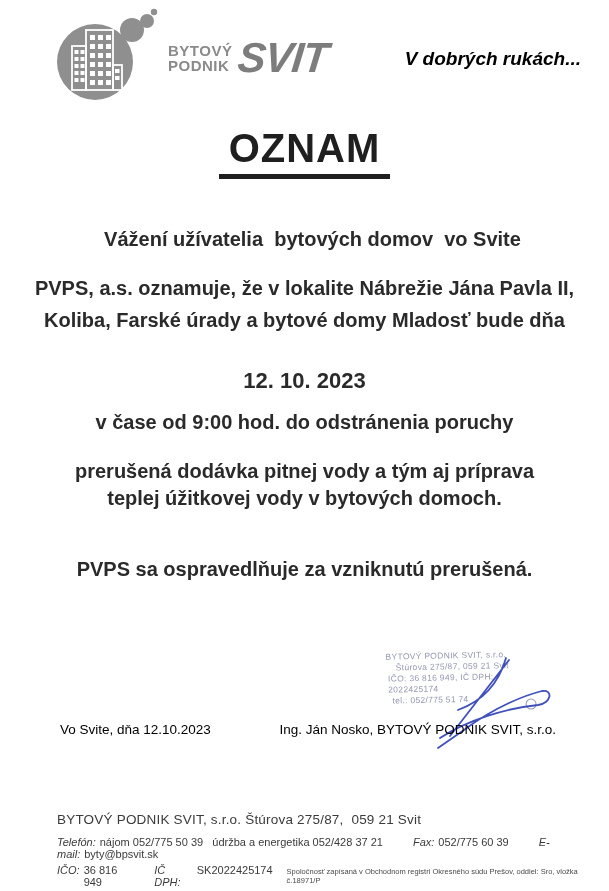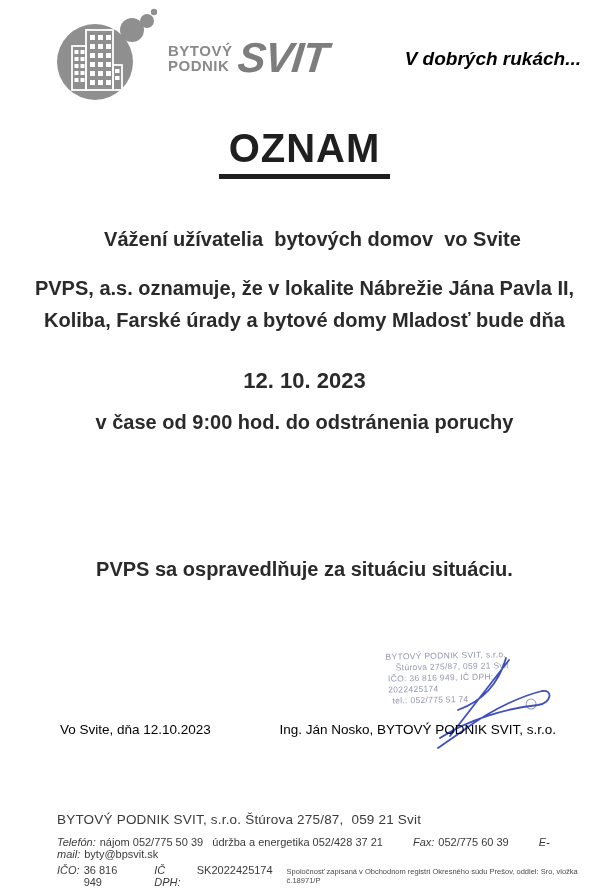--- a/index.html
+++ b/index.html
@@ -129,21 +129,24 @@
   <h1 class="title">
     <span class="title-text">OZNAM</span>
   </h1>
 
   <p class="para salutation">Vážení užívatelia  bytových domov  vo Svite</p>
   <p class="para announcement">
     <span class="inner">PVPS, a.s. oznamuje, že v lokalite Nábrežie Jána Pavla II, Koliba, Farské úrady a bytové domy Mladosť bude dňa</span>
   </p>
   <p class="para date-line">12. 10. 2023</p>
   <p class="para time-line">v čase od 9:00 hod. do odstránenia poruchy</p>
-  <p class="para apology">PVPS sa ospravedlňuje za situáciu situáciu.</p>
+  <p class="para impact">
+    <span class="inner">prerušená dodávka pitnej vody a tým aj príprava teplej úžitkovej vody v bytových domoch.</span>
+  </p>
+  <p class="para apology">PVPS sa ospravedlňuje za vzniknutú prerušená.</p>
 
   <div class="stamp">
     <div class="s1">BYTOVÝ PODNIK SVIT, s.r.o.</div>
     <div class="s2">Štúrova 275/87, 059 21 Svit</div>
     <div class="s3">IČO: 36 816 949, IČ DPH: 2022425174</div>
     <div class="s4">tel.: 052/775 51 74</div>
     <span class="stamp-ring"></span>
   </div>
 
   <svg class="signature" width="170" height="108" viewBox="0 0 170 108" aria-hidden="true">

